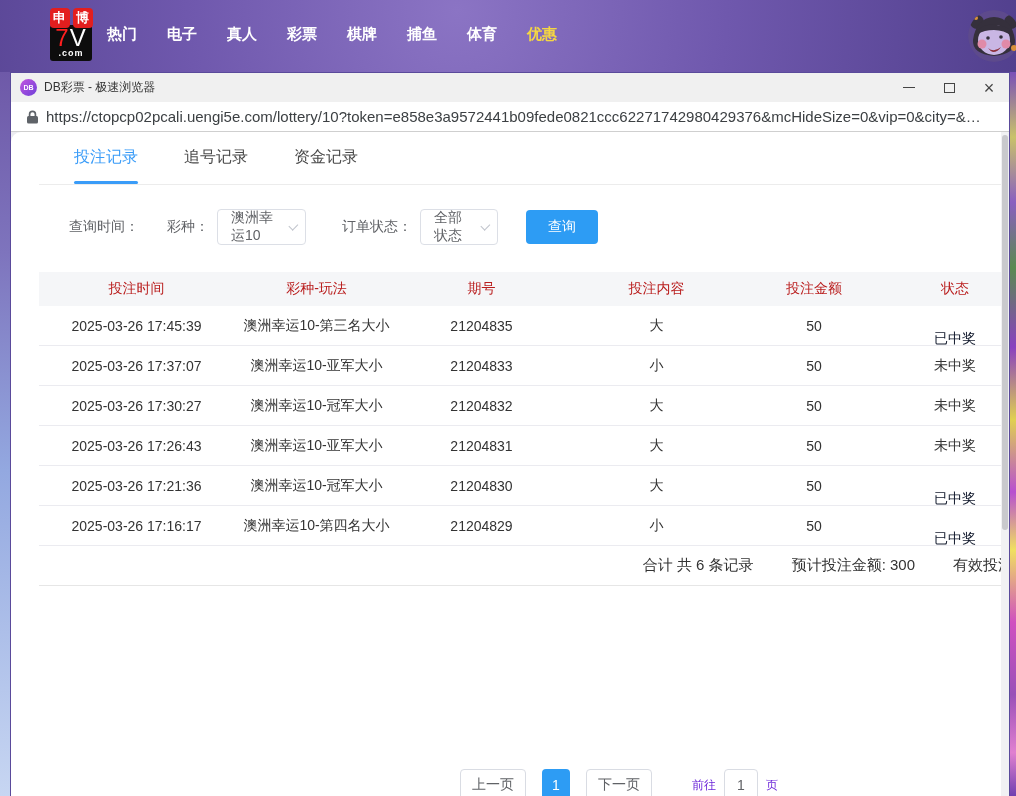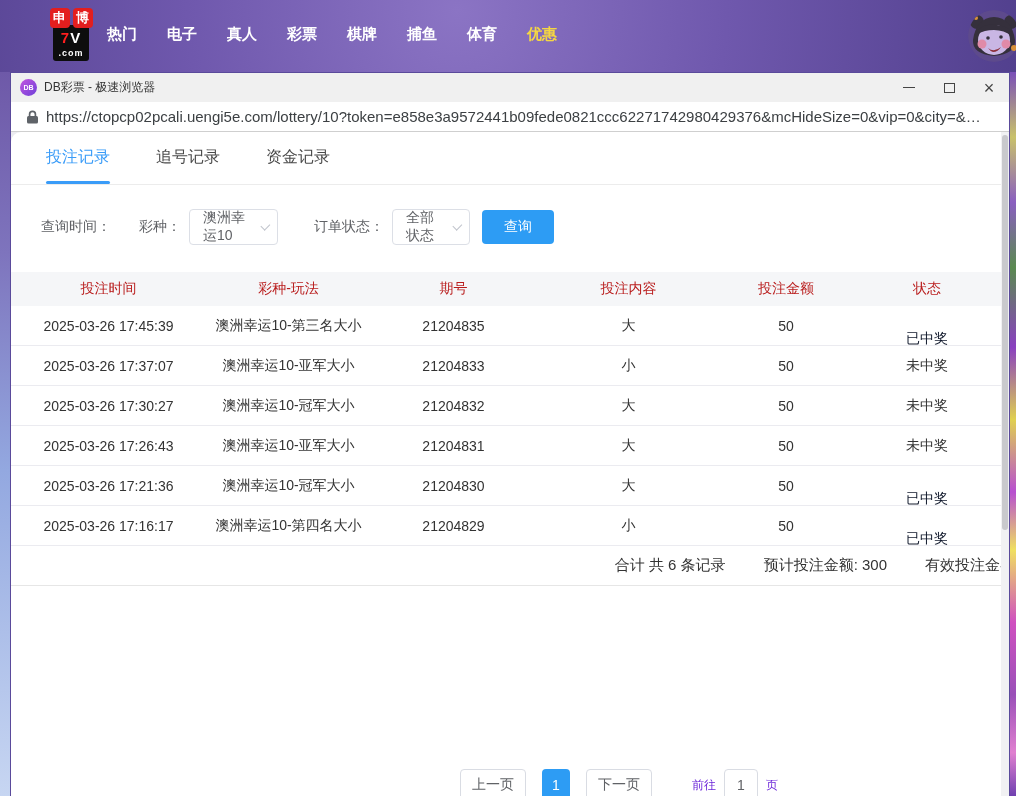--- a/index.html
+++ b/index.html
@@ -12,21 +12,21 @@
   .page-edge-right { position:absolute; right:0; top:72px; width:6px; bottom:0;
     background:linear-gradient(180deg,#7a4fb8 0%,#c9c26a 9%,#8a5fc0 18%,#5a8a50 27%,#8a40c0 38%,#e0d050 48%,#b84fd0 58%,#f0e060 66%,#d050c0 76%,#9a50b8 86%,#e080d0 94%,#7040b0 100%); }
 
   
   .topnav { position:absolute; left:0; top:0; width:1016px; height:72px;
     background:radial-gradient(circle at 45% 15%, #8b74c4 0%, #6f58ad 48%, #52408e 100%); }
   .logo { position:absolute; left:35px; top:8px; width:72px; display:flex; flex-direction:column; align-items:center; cursor:pointer; }
   .logo-badges { display:flex; gap:3px; margin-bottom:-3px; z-index:2; }
   .logo-badge { width:20px; height:20px; background:#e31e1e; border-radius:4px; color:#fff; font-size:13px; font-weight:bold; display:flex; align-items:center; justify-content:center; }
   .logo-box { background:#0d0d0d; border-radius:3px; padding:2px 5px 3px; display:flex; flex-direction:column; align-items:center; }
-  .logo-7v { font-size:15px; font-weight:700; line-height:21px; letter-spacing:1px; color:#fff; }
+  .logo-7v { font-size:24px; font-weight:400; line-height:21px; letter-spacing:1px; color:#fff; }
   .logo-7v .seven { color:#ff1f1f; }
   .logo-com { font-size:9px; font-weight:bold; color:#fff; letter-spacing:1px; line-height:10px; }
   .nav-items { position:absolute; left:107px; top:0; height:68px; display:flex; align-items:center; gap:30px; }
   .nav-item { color:#fff; font-size:15px; font-weight:bold; cursor:pointer; white-space:nowrap; }
   .avatar { position:absolute; left:968px; top:10px; width:52px; height:52px; border-radius:50%; overflow:hidden; cursor:pointer; }
 
   
   .window { position:absolute; left:10px; top:72px; width:1000px; height:724px; background:#fff;
     border:1px solid #5a4a9b; border-bottom:none; display:flex; flex-direction:column; }
   .titlebar { height:29px; background:#f0f0f0; display:flex; align-items:center; padding-left:9px; flex:0 0 auto; }
@@ -37,37 +37,37 @@
   .win-btn { width:40px; height:100%; display:flex; align-items:center; justify-content:center; cursor:pointer; }
   .icon-min { width:12px; border-top:1.5px solid #444; }
   .icon-max { width:11px; height:10px; border:1.4px solid #444; }
   .icon-close { font-size:18px; color:#444; line-height:1; }
 
   .urlbar { height:30px; background:#fff; border-bottom:1px solid #cfcfcf; display:flex; align-items:center; padding:0 16px; flex:0 0 auto; }
   .url-text { font-size:15px; color:#3c4043; margin-left:8px; white-space:nowrap; overflow:hidden; }
 
   
   .content-wrap { flex:1; background:#ebebf0; position:relative; overflow:hidden; }
-  .content { position:absolute; inset:0 8px 0 0; background:#fff; border-top-left-radius:10px; }
+  .content { position:absolute; inset:0 8px 0 0; background:#fff; border-top-left-radius:10px;padding-left:28px; }
 
   .tabbar { height:53px; padding-left:35px; display:flex; align-items:center; gap:46px; border-bottom:1px solid #ececec; position:relative; }
   .tab { font-size:16px; color:#4a4a4a; cursor:pointer; position:relative; padding-bottom:2px; }
   .tab.active { color:#3a9cf8; }
   .tab-underline { position:absolute; left:0; bottom:-14px; width:100%; height:3px; border-radius:2px; background:#3a9cf8; }
 
   .filters { margin:24px 0 0 30px; display:flex; align-items:center; }
   .f-label { font-size:14px; color:#606266; }
   .time-group { display:flex; align-items:center; height:36px; border:1px solid #dcdfe6; border-radius:4px; margin-left:6px; overflow:hidden; }
   .time-opt { font-size:14px; color:#606266; padding:0 15px; height:100%; display:flex; align-items:center; cursor:pointer; background:#fff; }
   .time-opt.active { background:#2d9cf4; color:#fff; border-radius:4px; }
   .time-opt.sep { border-left:1px solid #e4e7ed; }
   .select { height:36px; border:1px solid #dcdfe6; border-radius:4px; display:flex; align-items:center; justify-content:space-between; padding:0 10px 0 13px; cursor:pointer; background:#fff; margin-left:8px; }
   .select-value { font-size:14px; color:#606266; }
   .chev { width:8px; height:8px; border-right:1.5px solid #c0c4cc; border-bottom:1.5px solid #c0c4cc; transform:rotate(45deg) translateY(-2px); margin-left:10px; }
-  .search-btn { margin-left:12px; width:72px; height:34px; background:#2d9cf4; border:none; border-radius:4px; color:#fff; font-size:14px; cursor:pointer; font-family:inherit; }
+  .search-btn { margin-left:28px; width:72px; height:34px; background:#2d9cf4; border:none; border-radius:4px; color:#fff; font-size:14px; cursor:pointer; font-family:inherit; }
 
   .bet-table { margin-top:27px; width:992px; }
   .t-row { display:grid; grid-template-columns:195px 165px 165px 185px 130px 152px; align-items:center; }
   .t-head { height:34px; background:#f5f6f8; }
   .t-head .t-cell { color:#b91c1c; font-size:14px; }
   .t-cell { text-align:center; font-size:14px; color:#333; white-space:nowrap; overflow:hidden; }
   .data-row { height:40px; border-bottom:1px solid #ebebf0; }
   .status { color:#333; }
   .status.won { color:#0f172a;margin-top:27px; }
 

